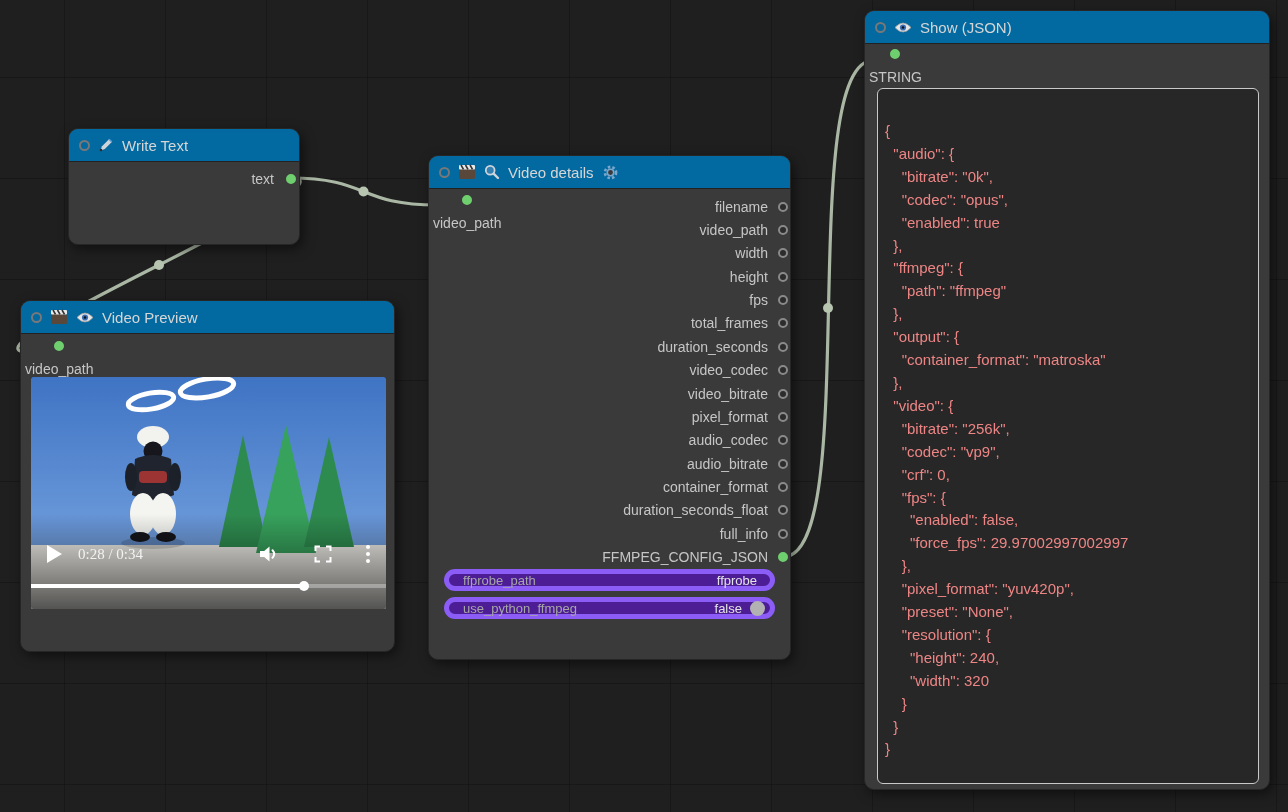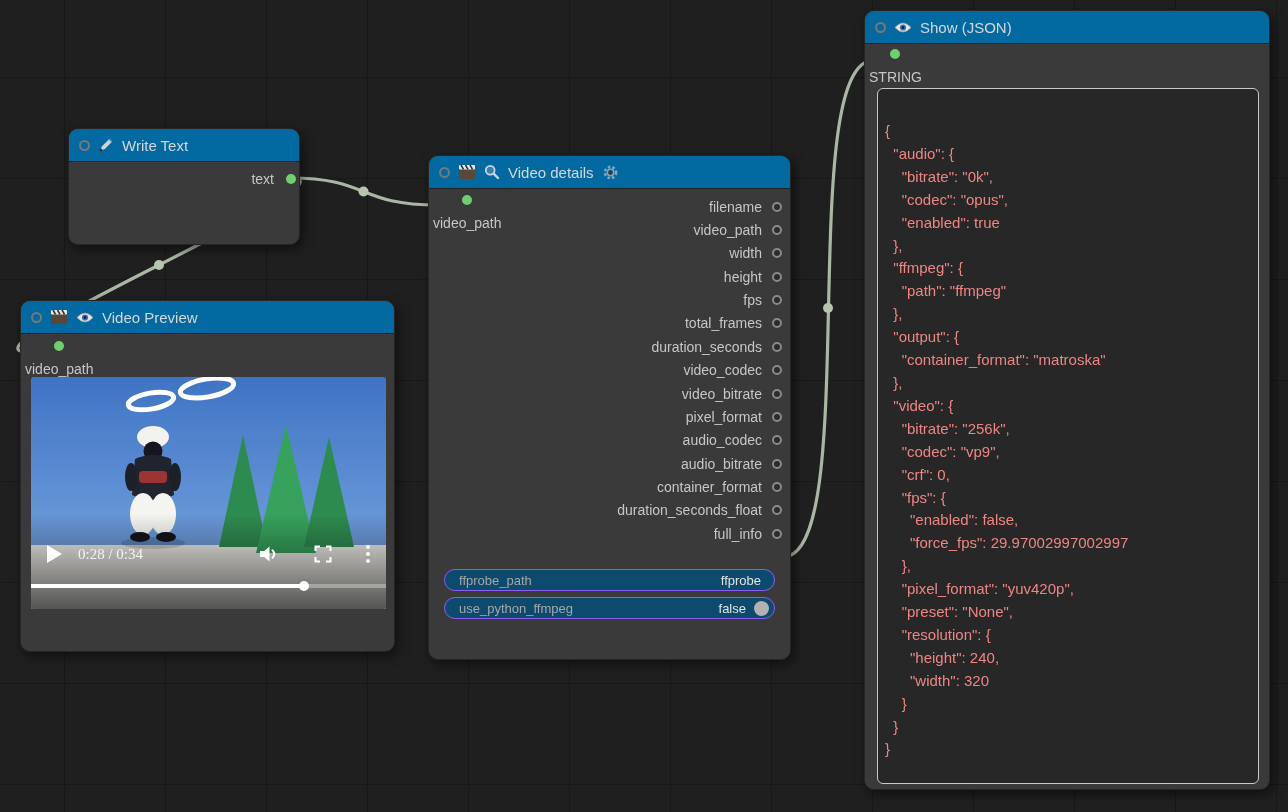--- a/index.html
+++ b/index.html
@@ -41,24 +41,24 @@
   
   .text-widget{
     position:absolute;left:10px;top:72px;width:210px;height:38px;
     background:#242424;border:1px solid #4e4e4e;border-radius:5px;
     color:#cfcfcf;font-family:"DejaVu Sans Mono", monospace;font-size:12px;
     padding:6px 8px;box-sizing:border-box;white-space:nowrap;overflow:hidden;
   }
 
   
   .vd-outputs{position:absolute;top:39px;left:0;right:0;}
-  .vd-outputs .slot-row{height:23.37px;display:flex;align-items:center;justify-content:flex-end;gap:10px;padding-right:8px;font-size:14px;color:#c6c6c6;}
+  .vd-outputs .slot-row{height:23.37px;display:flex;align-items:center;justify-content:flex-end;gap:10px;padding-right:2px;font-size:14px;color:#c6c6c6;}
   .vd-widgets{position:absolute;left:15px;right:15px;top:413px;}
   .widget-pill{
-    height:22px;border-radius:11px;background:#0c4a6e;border:1px solid #8b5cf6;
+    height:22px;border-radius:11px;background:#4c1d95;border:5px solid #8b5cf6;
     display:flex;align-items:center;padding:0 5px 0 14px;margin-bottom:6px;
     font-size:13px;box-sizing:border-box;
   }
   .w-label{color:#a6a6a6;}
   .w-value{margin-left:auto;color:#e3e3e3;padding-right:8px;}
   .w-knob{width:15px;height:15px;border-radius:50%;background:#b2b2b2;flex:none;}
 
   
   .video-box{position:absolute;left:10px;top:76px;width:355px;height:232px;background:#000;border-radius:2px;overflow:hidden;font-family:Liberation Serif, serif;}
   .vid-shade{position:absolute;left:0;right:0;bottom:0;height:95px;background:linear-gradient(transparent, rgba(0,0,0,.65));}
@@ -272,20 +272,24 @@
           <span class="slot-dot"></span>
         </div>
         <div class="slot-row">
           <span class="slot-label">duration_seconds_float</span>
           <span class="slot-dot"></span>
         </div>
         <div class="slot-row">
           <span class="slot-label">full_info</span>
           <span class="slot-dot"></span>
         </div>
+        <div class="slot-row">
+          <span class="slot-label">FFMPEG_CONFIG_JSON</span>
+          <span class="slot-dot connected"></span>
+        </div>
       </div>
     <div class="vd-widgets">
         <div class="widget-pill">
           <span class="w-label">ffprobe_path</span>
           <span class="w-value">ffprobe</span>
         </div>
         <div class="widget-pill">
           <span class="w-label">use_python_ffmpeg</span>
           <span class="w-value">false</span>
           <span class="w-knob"></span>

